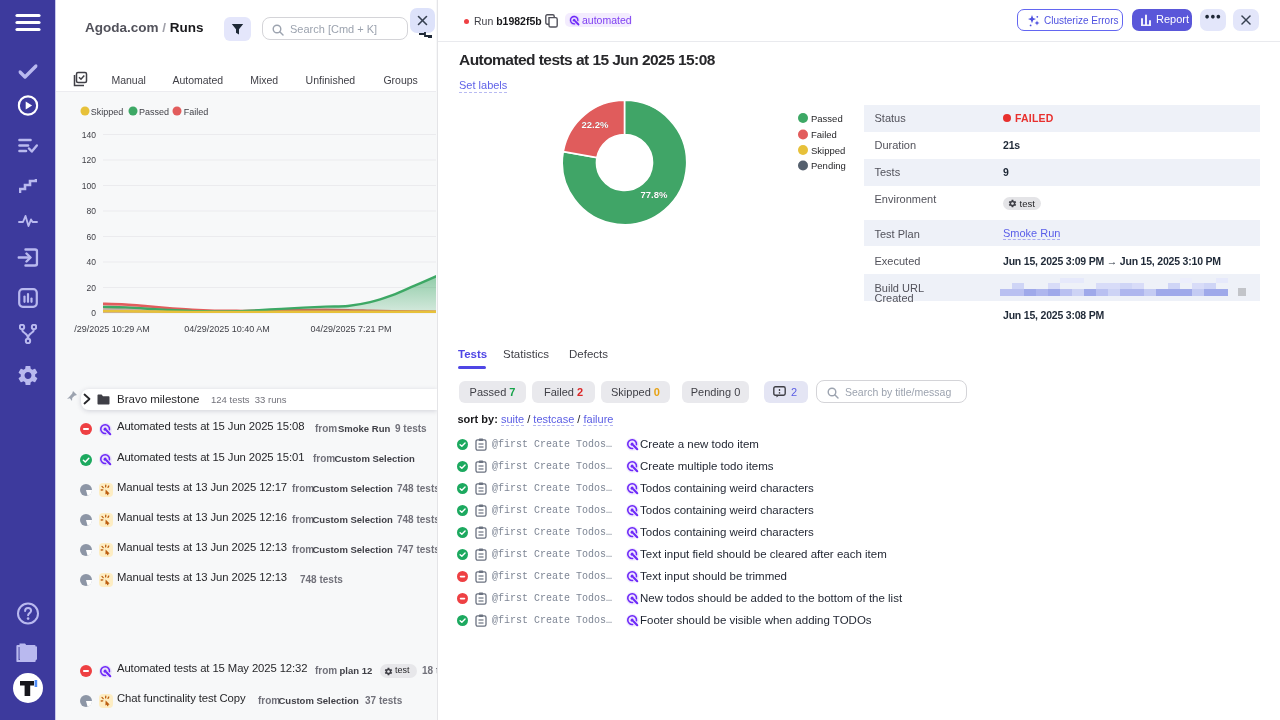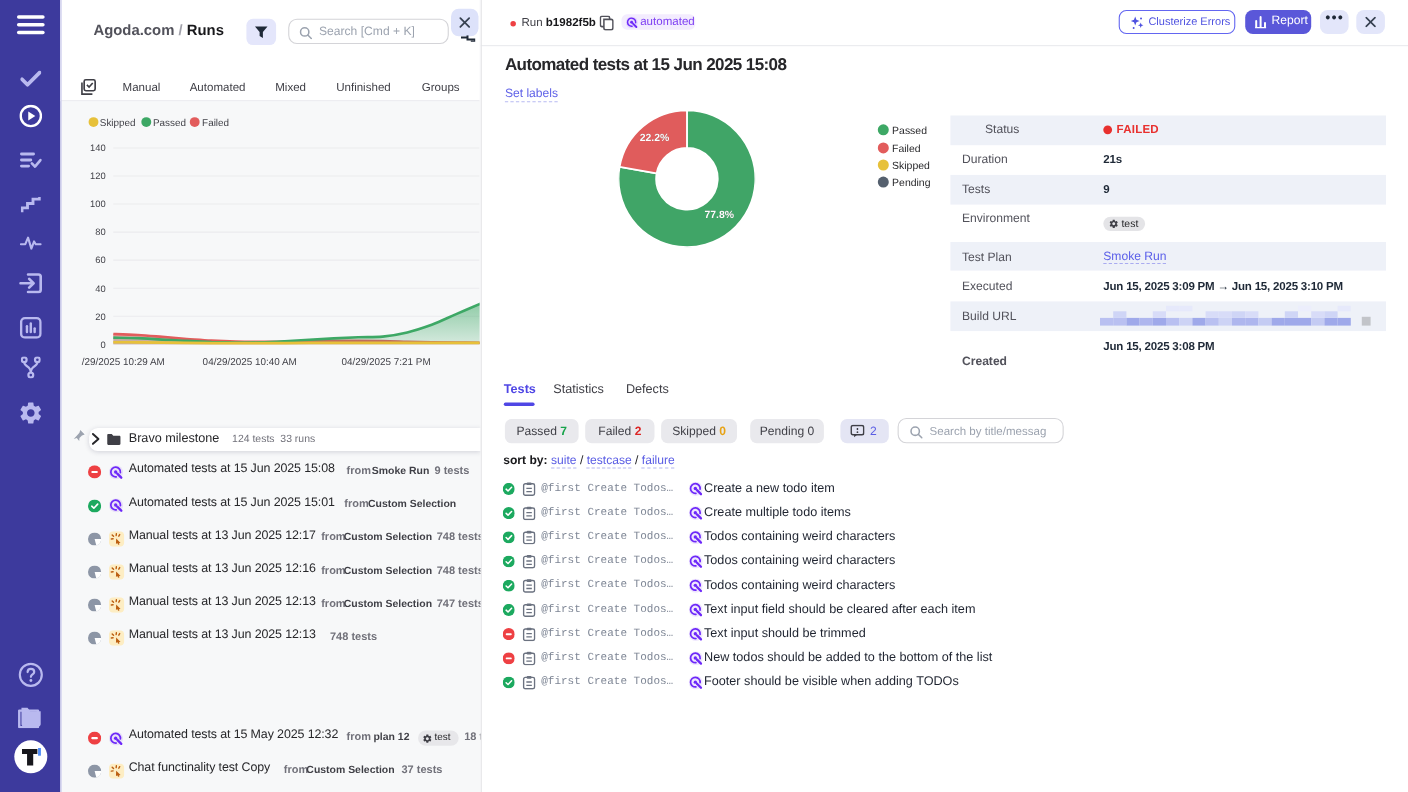--- a/index.html
+++ b/index.html
@@ -417,28 +417,28 @@
     <circle cx="8" cy="40" r="5" fill="#e7c13a"></circle>
       <text x="16" y="43.5" font-size="9.5" fill="#27272a">Skipped</text>
     <circle cx="8" cy="55.5" r="5" fill="#55606e"></circle>
       <text x="16" y="59" font-size="9.5" fill="#27272a">Pending</text>
   </svg>
 
   <div class="irow" style="top:104.5px; height:27px;"></div>
   <div class="irow" style="top:158.5px; height:27px;"></div>
   <div class="irow" style="top:219.9px; height:26.5px;"></div>
   <div class="irow" style="top:273.9px; height:27px;"></div>
-  <div class="ilabel" style="top:111.5px;margin-left:21px;">Status</div>
+  <div class="ilabel" style="top:111.5px;">Status</div>
   <div class="ilabel" style="top:138.5px;">Duration</div>
   <div class="ilabel" style="top:165.5px;">Tests</div>
   <div class="ilabel" style="top:192.5px;">Environment</div>
   <div class="ilabel" style="top:227.5px;">Test Plan</div>
   <div class="ilabel" style="top:254.5px;">Executed</div>
   <div class="ilabel" style="top:281.5px;">Build URL</div>
-  <div class="ilabel" style="top:323px;font-weight:bold;">Created</div>
+  <div class="ilabel" style="top:292px;">Created</div>
   <div class="abs" style="left:566px; top:113.5px; width:8px; height:8px; border-radius:50%; background:#e8302e;"></div>
   <div class="abs" style="left:578px; top:111.5px; font-size:10.5px; font-weight:bold; color:#e8302e; letter-spacing:0.2px;">FAILED</div>
   <div class="ival" style="top:139px;">21s</div>
   <div class="ival" style="top:166px;">9</div>
   <div class="abs" style="left:566px; top:196.5px; width:38px; height:13.5px; background:#e4e4e7; border-radius:8px;">
     <svg style="position:absolute;left:5px;top:2.5px;color:#3f3f46" width="9" height="9" viewBox="0 0 24 24">
         <use href="#gear"></use>
       </svg>
     <span style="position:absolute;left:16.5px;top:1px;font-size:9.5px;color:#27272a;">test</span>
   </div>

